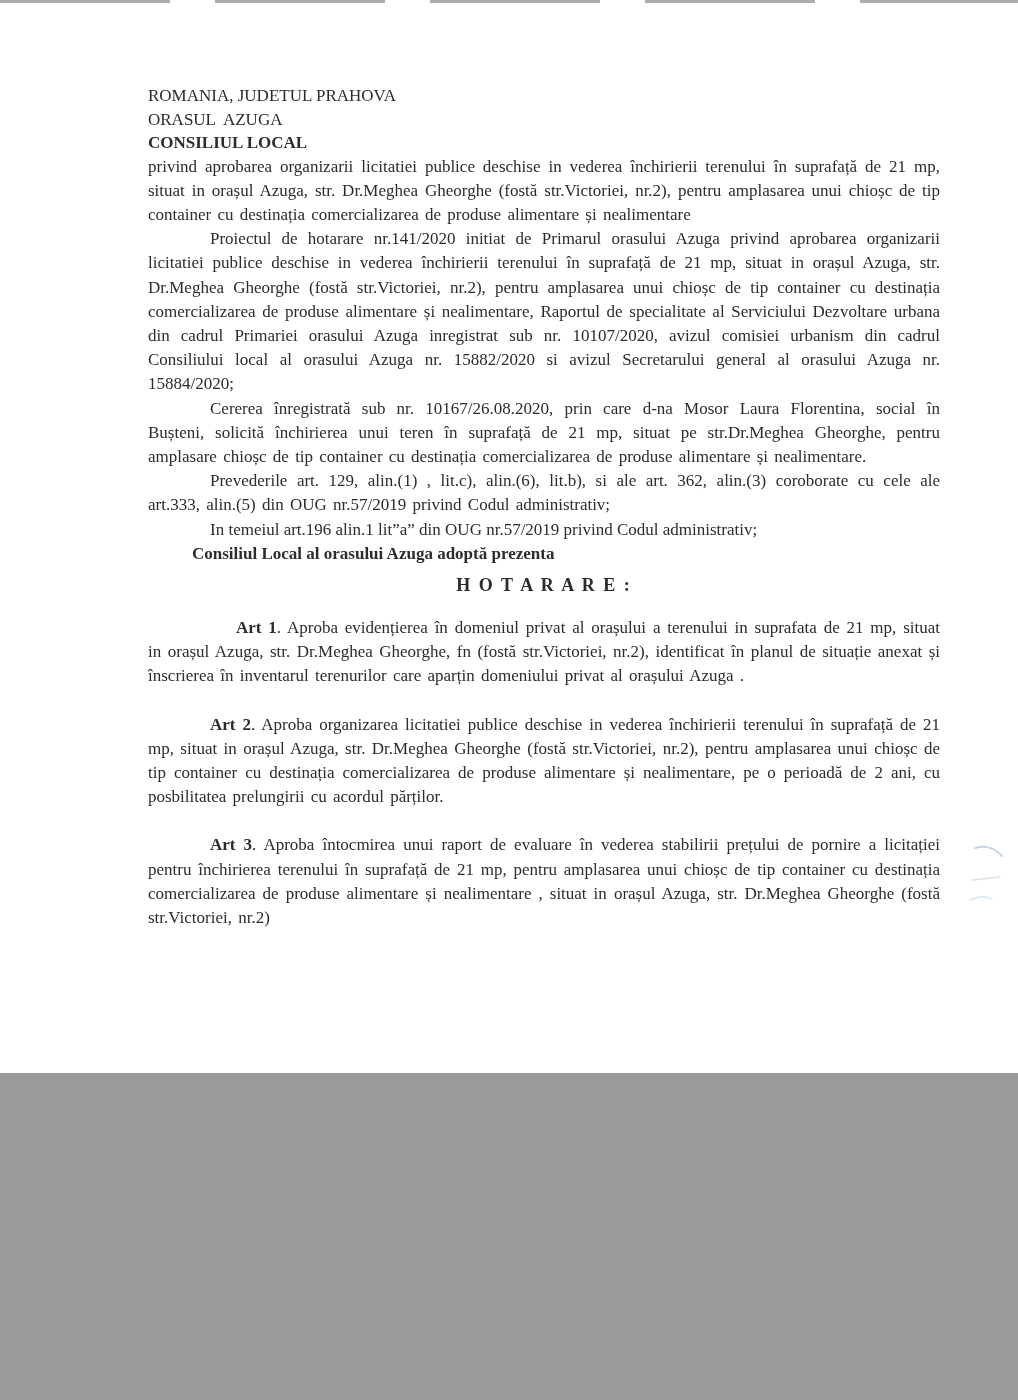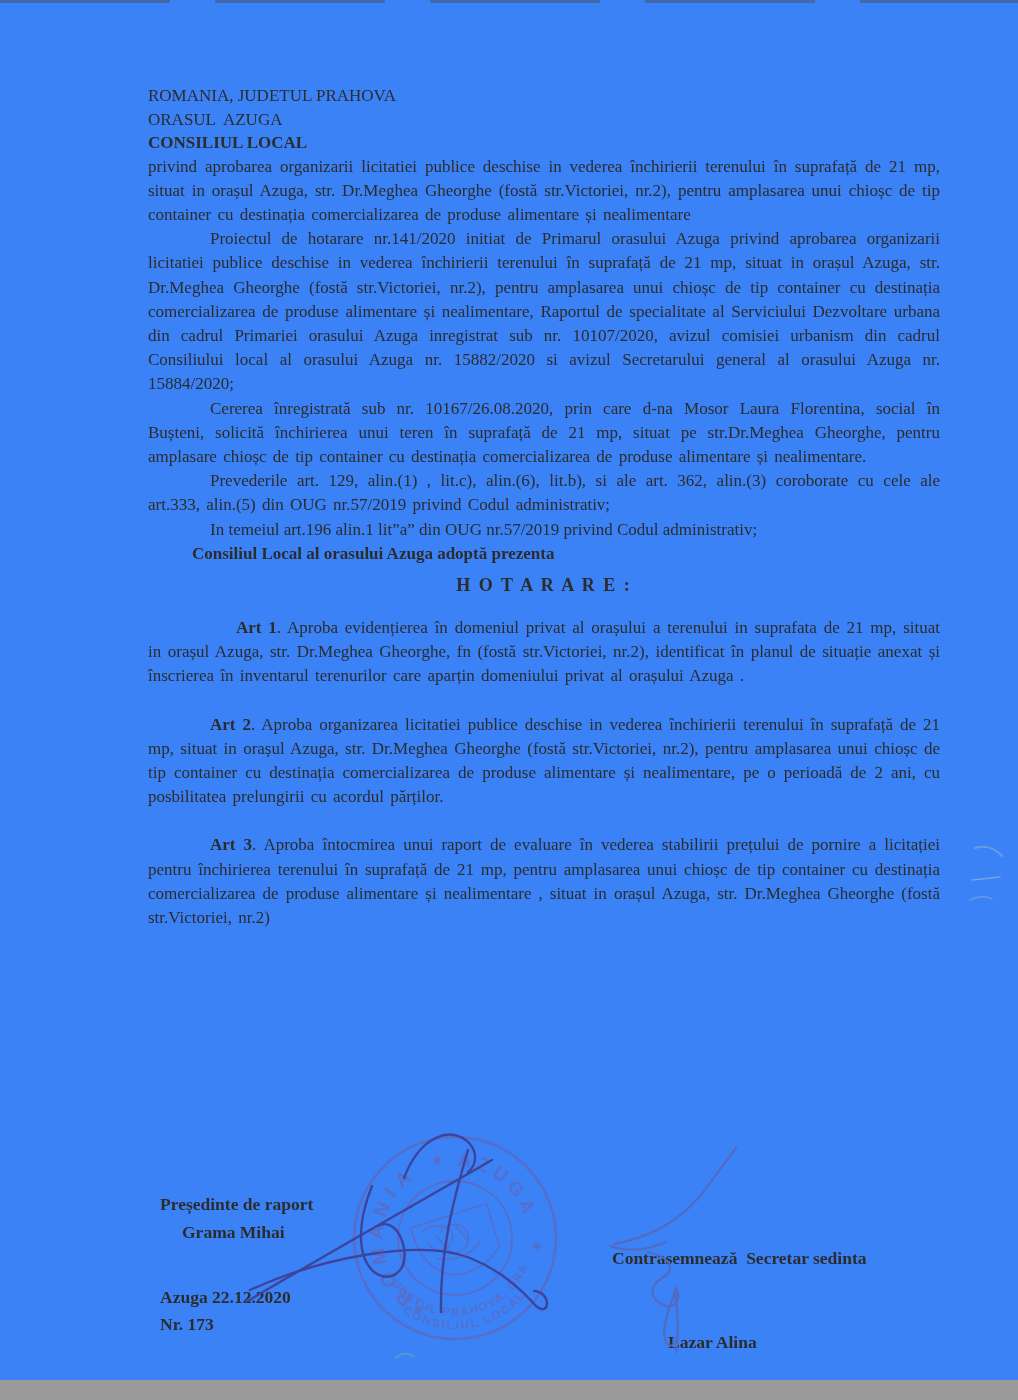--- a/index.html
+++ b/index.html
@@ -1,18 +1,18 @@
 <!DOCTYPE html>
 <html><head>
 <meta charset="utf-8">
 <style>
   html,body{margin:0;padding:0;background:#9a9a9a;}
   .page{
-    position:relative;width:1018px;height:1380px;margin:0 auto;
-    background:#3b82f6;overflow:hidden;
+    position:relative;width:1018px;height:1073px;margin:0 auto;
+    background:#ffffff;overflow:hidden;
     font-family:"Liberation Serif","DejaVu Serif",serif;
     color:#2c2c2c;
   }
   .top-edge{
     position:absolute;top:0;left:0;right:0;height:3px;
     background:repeating-linear-gradient(90deg,#4a4a4a 0 170px,transparent 170px 215px);
     opacity:.45;
   }
   .content{
     position:absolute;left:148px;top:84px;width:792px;

